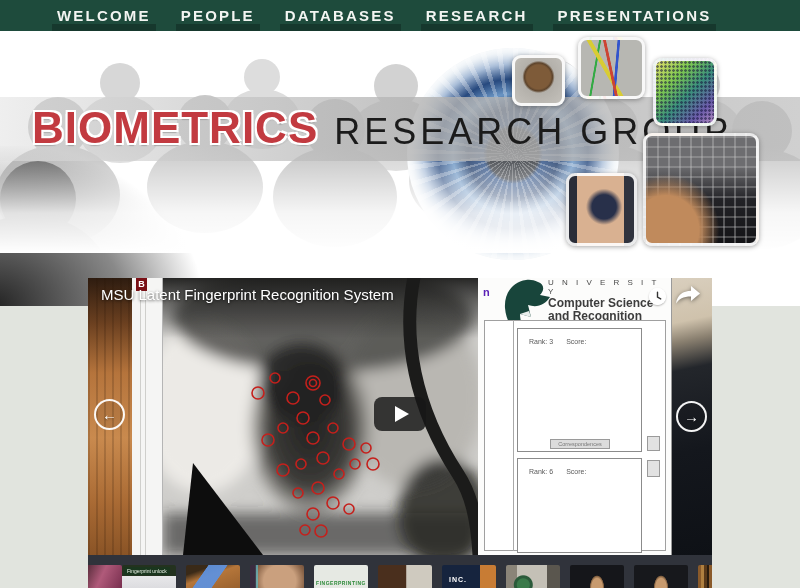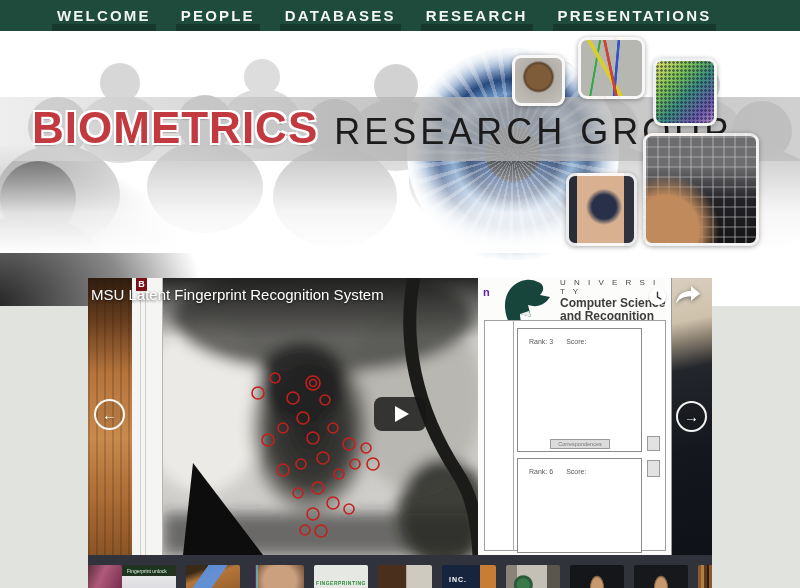--- a/index.html
+++ b/index.html
@@ -71,36 +71,36 @@
   .appwin{position:absolute;left:44px;top:0;width:540px;height:277px;background:#fcfcfb;
       border-right:1px solid #9a9a9a;box-sizing:border-box;}
   .mini-col{position:absolute;left:0;top:0;width:31px;height:277px;background:#f5f5f4;
       border-right:1px solid #b5b5b5;box-sizing:border-box;
       background-image:linear-gradient(90deg,transparent 8px,#cfcfcc 8px 9px,transparent 9px 13px,#cfcfcc 13px 14px,transparent 14px);}
   .badge-b{position:absolute;left:4px;top:0;width:11px;height:13px;background:#7a1016;color:#fff;
       font-size:9px;font-weight:bold;text-align:center;line-height:13px;}
   .photo{position:absolute;left:31px;top:0;width:315px;height:277px;overflow:hidden;background:#cfcecb;}
   .titlebar-frag{position:absolute;left:351px;top:8px;font-size:11px;font-weight:bold;color:#5b21b6;}
   .logo-helmet{position:absolute;left:364px;top:0px;width:60px;height:62px;}
-  .logo-text{position:absolute;left:428px;top:0;line-height:1.1;}
+  .logo-text{position:absolute;left:416px;top:0;line-height:1.1;}
   .lg1{font-size:8px;letter-spacing:3px;color:#4a4a4a;margin-top:1px;}
   .lg2,.lg3{font-size:12px;font-weight:bold;color:#3d3d3d;}
   .groupbox{position:absolute;left:352px;top:42px;width:182px;height:231px;border:1px solid #a0a0a0;box-sizing:border-box;background:#fff;}
   .divider-v{position:absolute;left:381px;top:42px;height:231px;border-left:1px solid #a9a9a9;}
   .rpanel{position:absolute;left:385px;width:125px;border:1px solid #8b8b8b;box-sizing:border-box;background:#fff;}
   .rp1{top:50px;height:124px;} .rp2{top:180px;height:95px;}
   .rank-line{margin:9px 0 0 11px;font-size:7px;color:#5a5a5a;display:flex;gap:13px;white-space:nowrap;}
   .corr-btn{position:absolute;bottom:2px;left:32px;width:60px;height:10px;background:#dcdcdc;
       border:1px solid #9a9a9a;font-size:5.5px;color:#787878;text-align:center;line-height:9px;box-sizing:border-box;}
   .sq-btn{position:absolute;left:515px;width:13px;background:#e2e2e2;border:1px solid #9a9a9a;box-sizing:border-box;
       color:#888;font-size:6px;text-align:center;}
   .sq1{top:158px;height:15px;line-height:14px;} .sq2{top:182px;height:17px;line-height:16px;}
 
   
-  .video-title{position:absolute;left:3px;top:8px;color:#fff;font-size:15px;
+  .video-title{position:absolute;left:13px;top:8px;color:#fff;font-size:15px;
       text-shadow:0 1px 3px rgba(0,0,0,.65);}
   .clock-btn{position:absolute;left:561px;top:10px;width:17px;height:17px;border-radius:50%;background:#fff;
       box-shadow:0 1px 2px rgba(0,0,0,.3);cursor:pointer;}
   .share-btn{position:absolute;left:587px;top:7px;width:26px;height:20px;cursor:pointer;
       filter:drop-shadow(0 1px 2px rgba(0,0,0,.5));}
   .play-btn{position:absolute;left:286px;top:119px;width:52px;height:34px;border-radius:8px;
       background:rgba(23,23,23,.82);display:flex;align-items:center;justify-content:center;cursor:pointer;}
   .play-tri{width:0;height:0;border-left:14px solid #fff;border-top:8px solid transparent;
       border-bottom:8px solid transparent;margin-left:3px;}
   .nav-circle{position:absolute;width:27px;height:27px;border-radius:50%;

